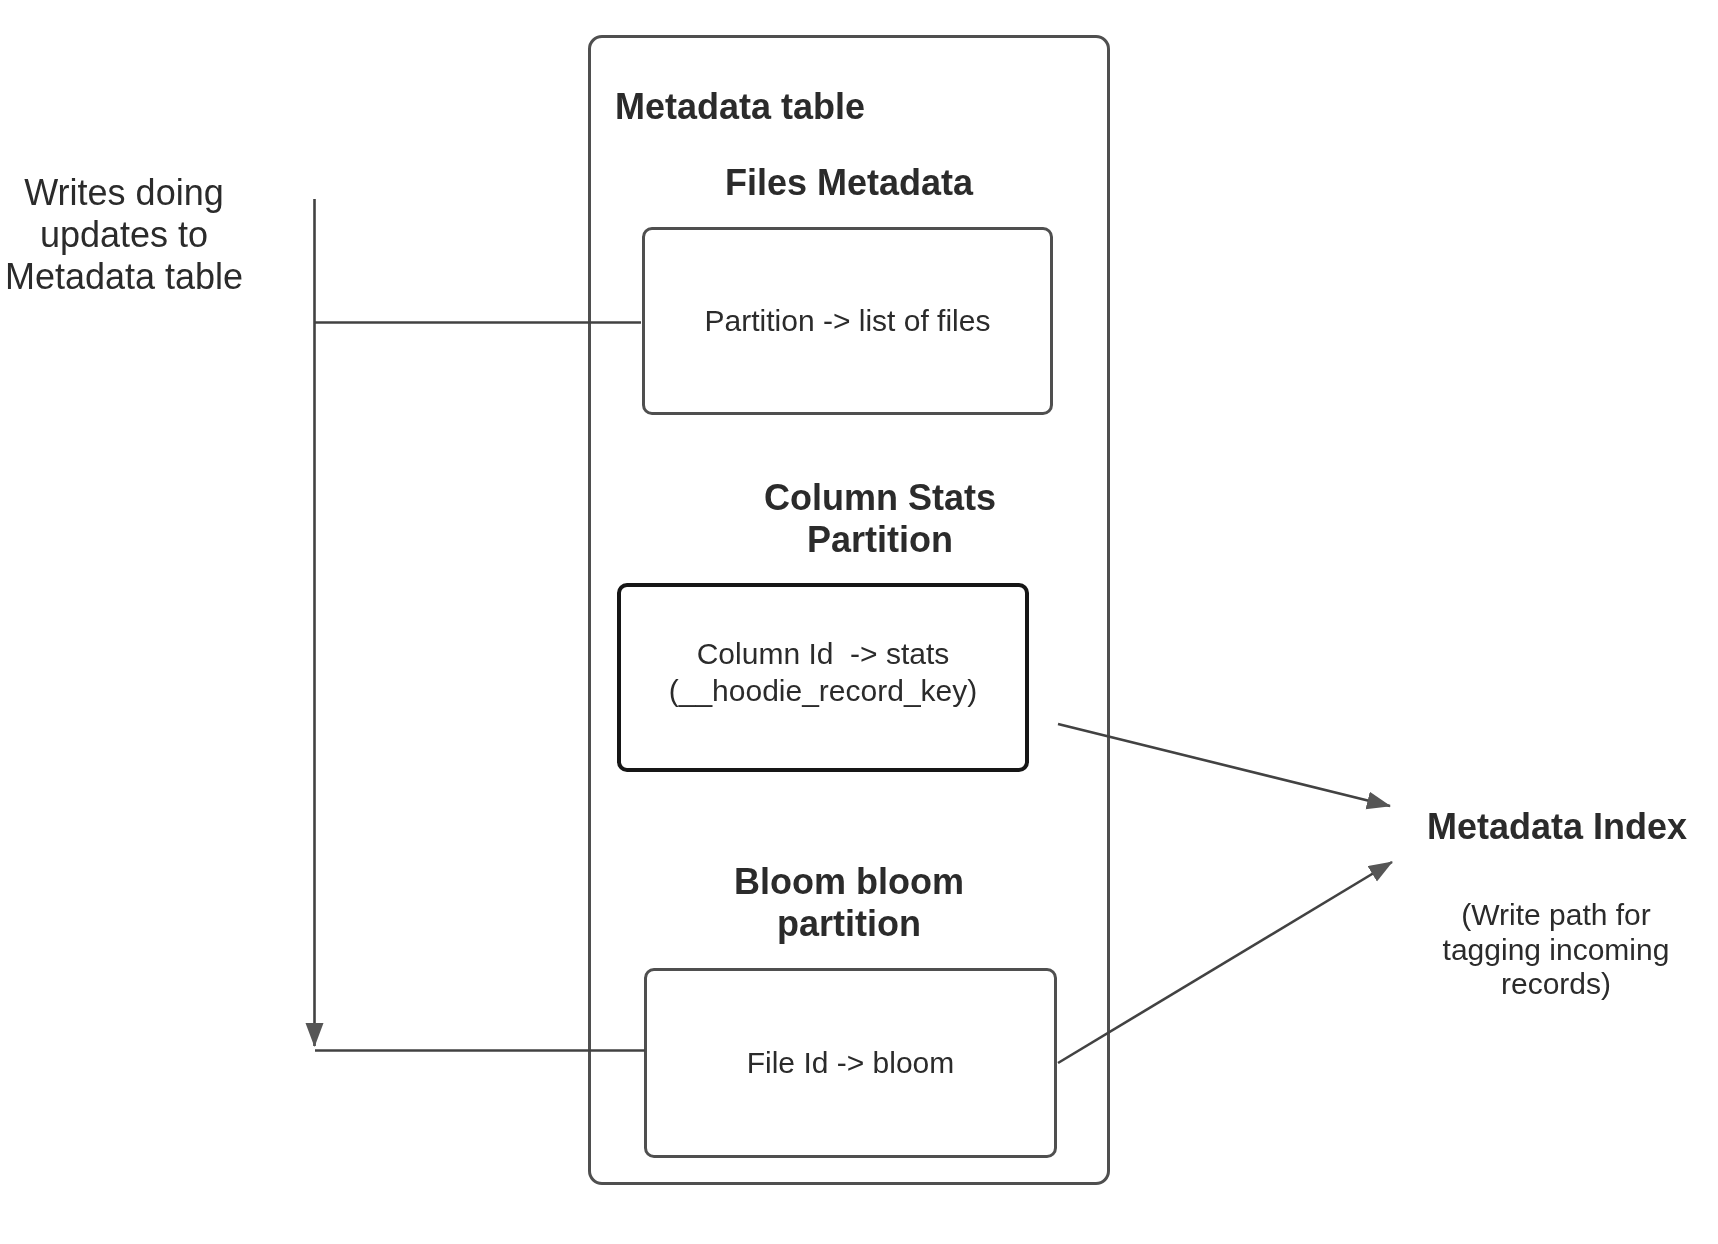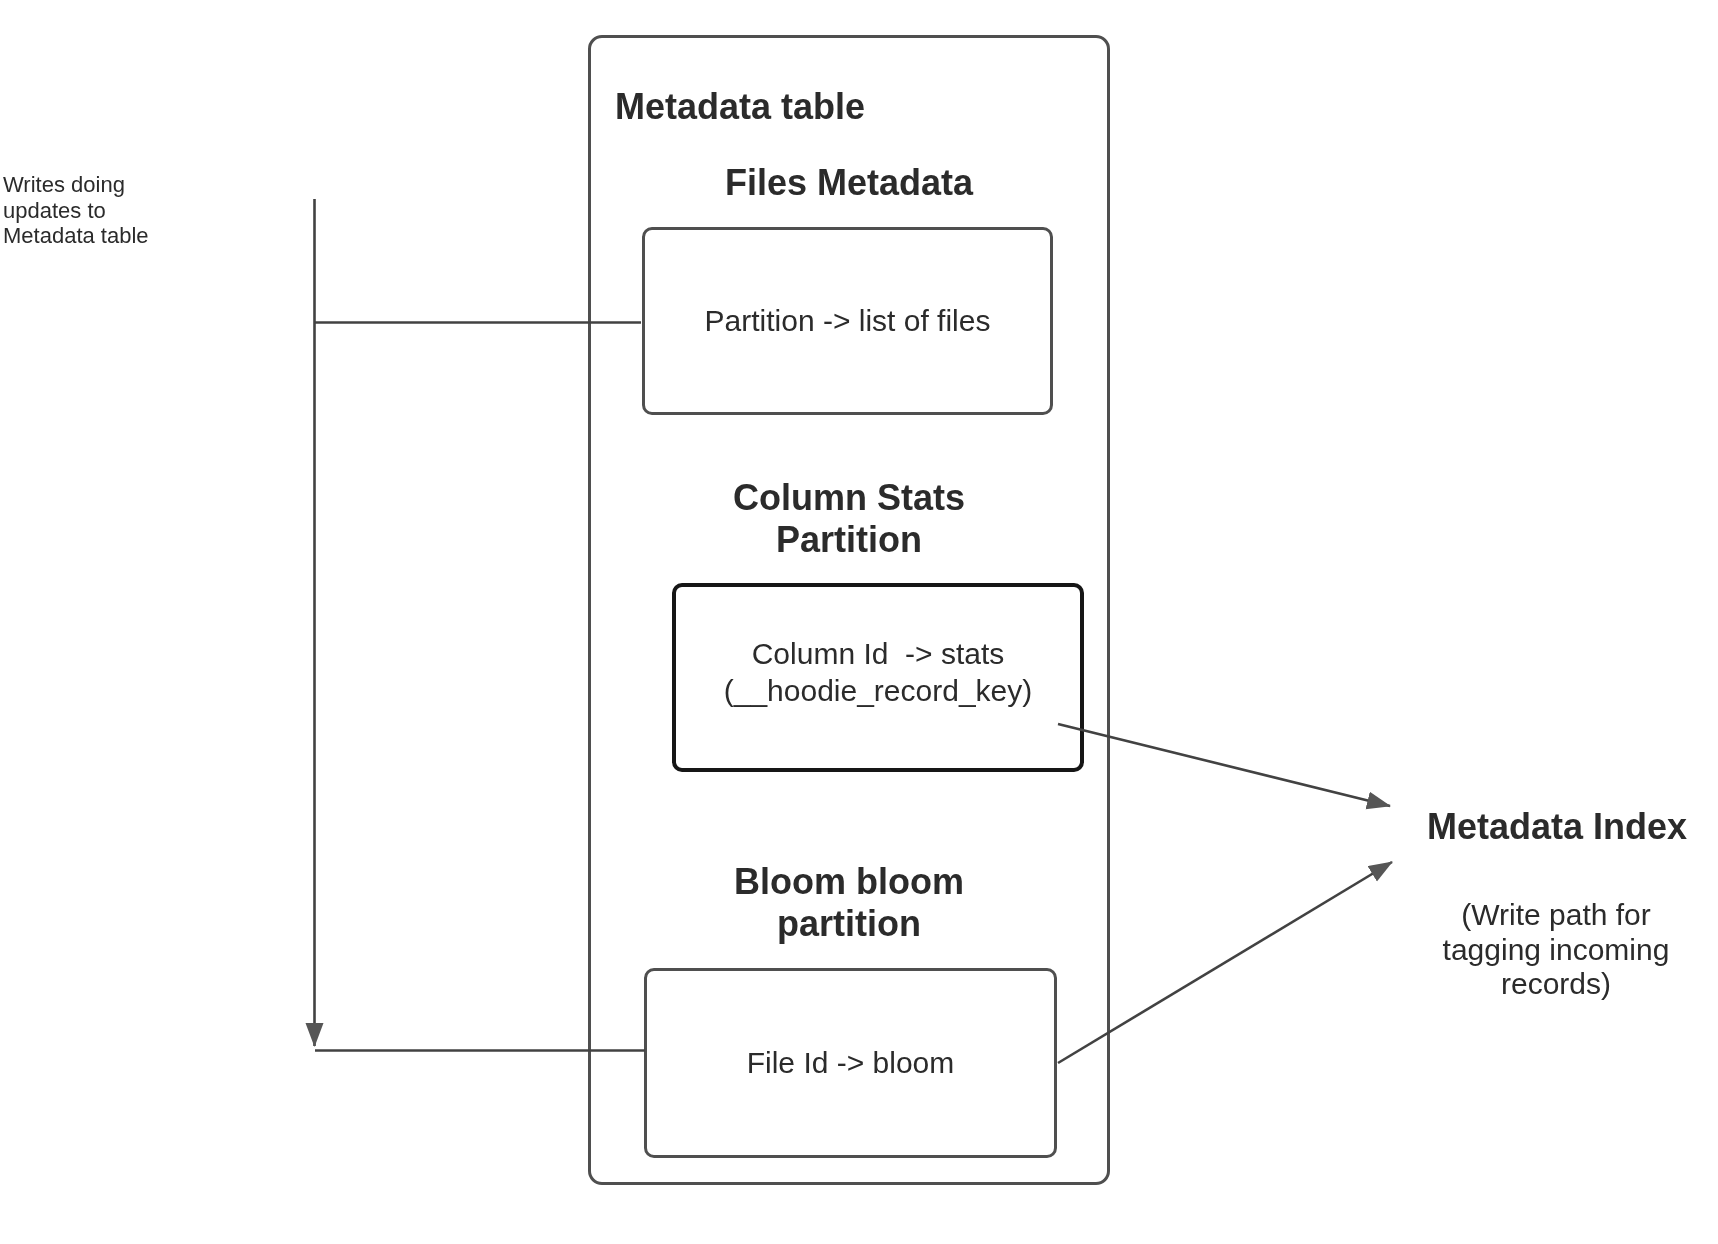--- a/index.html
+++ b/index.html
@@ -22,22 +22,22 @@
     background:var(--background);
     overflow:hidden;
     color:var(--text);
   }
   .multiline{white-space:pre-wrap;}
 
   
   .left-note{
     position:absolute;
     left:3px; top:172px; width:242px;
-    text-align:left;
-    font-size:22px;
+    text-align:center;
+    font-size:36px;
     line-height:1.16;
     color:var(--text);
   }
 
   
   .outer-box{
     position:absolute;
     left:588px; top:35px;
     width:522px; height:1150px;
     border:3px solid var(--box-border);
@@ -55,41 +55,41 @@
   
   .section-heading{
     position:absolute;
     left:588px; width:522px;
     text-align:center;
     font-weight:bold;
     font-size:36px;
     line-height:1.16;
   }
   .files-heading{top:162px;}
-  .colstats-heading{top:477px;}
+  .colstats-heading{top:477px;margin-left:31px;}
   .bloom-heading{top:861px;}
 
   
   .inner-box{
     position:absolute;
     background:#ffffff;
     border:3px solid var(--box-border);
     border-radius:10px;
     display:flex;
     align-items:center;
     justify-content:center;
     text-align:center;
   }
   .box-text{
     font-size:30px;
     line-height:1.22;
   }
   .files-box{left:642px; top:227px; width:411px; height:188px; }
   .colstats-box{
-    left:672px; top:583px; width:412px; height:189px;
+    left:617px; top:583px; width:412px; height:189px;
     border:4px solid var(--column-stats-border);
     padding-bottom:10px;
   }
   .bloom-box{left:644px; top:968px; width:413px; height:190px;}
 
   
   .index-title{
     position:absolute;
     left:1357px; top:806px; width:400px;
     text-align:center;

